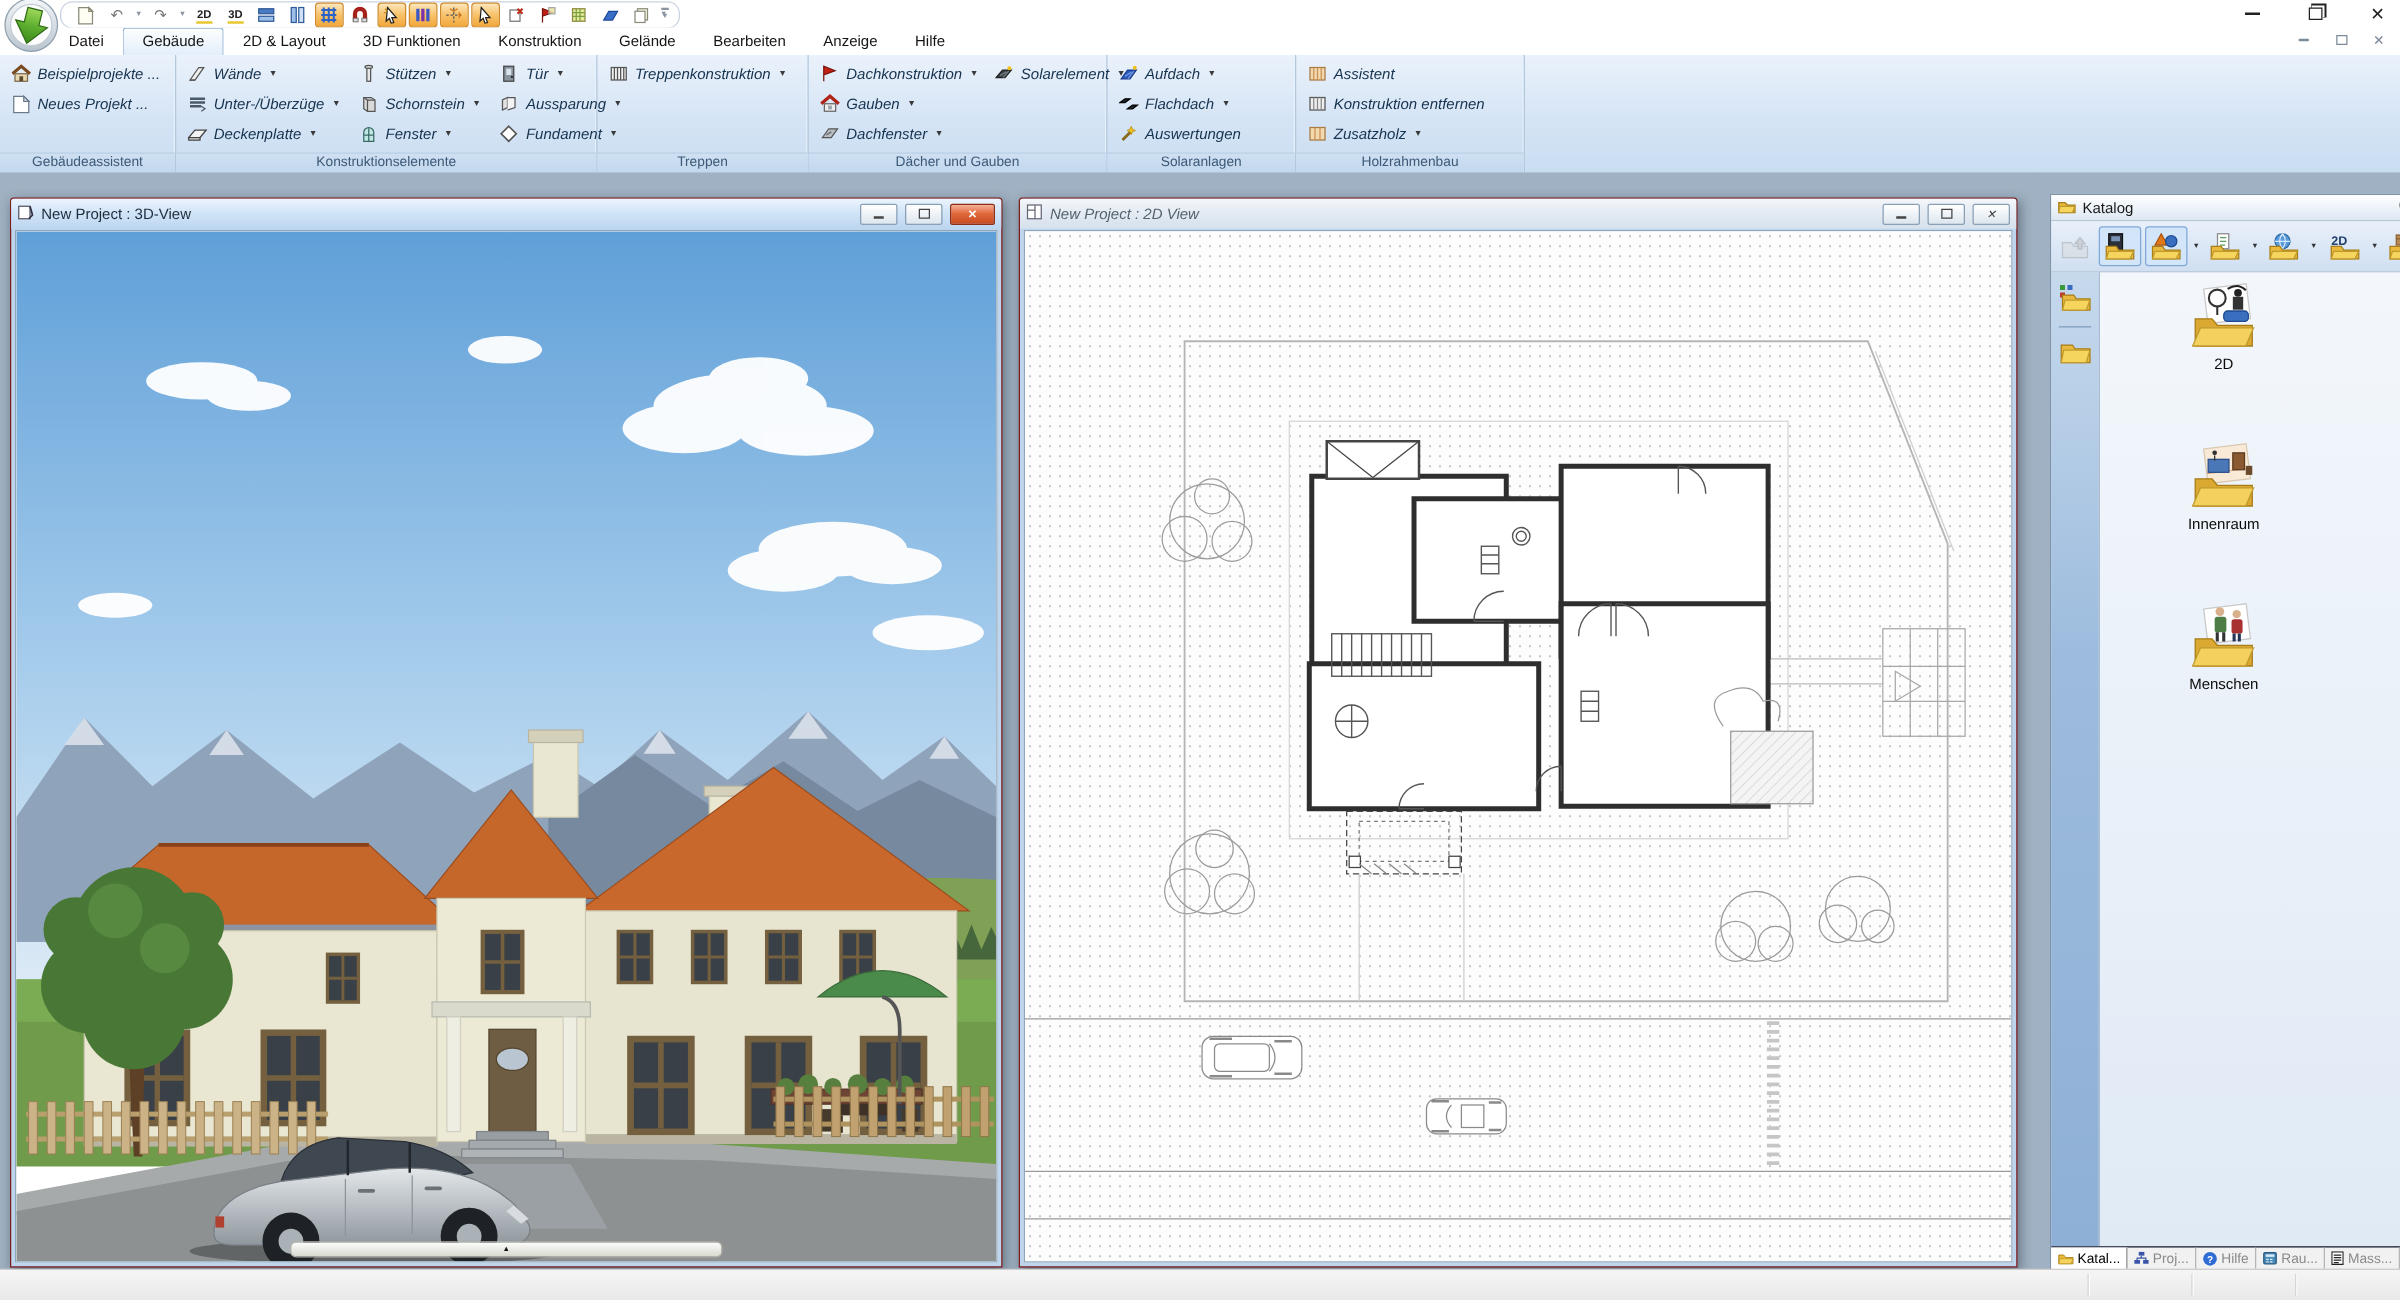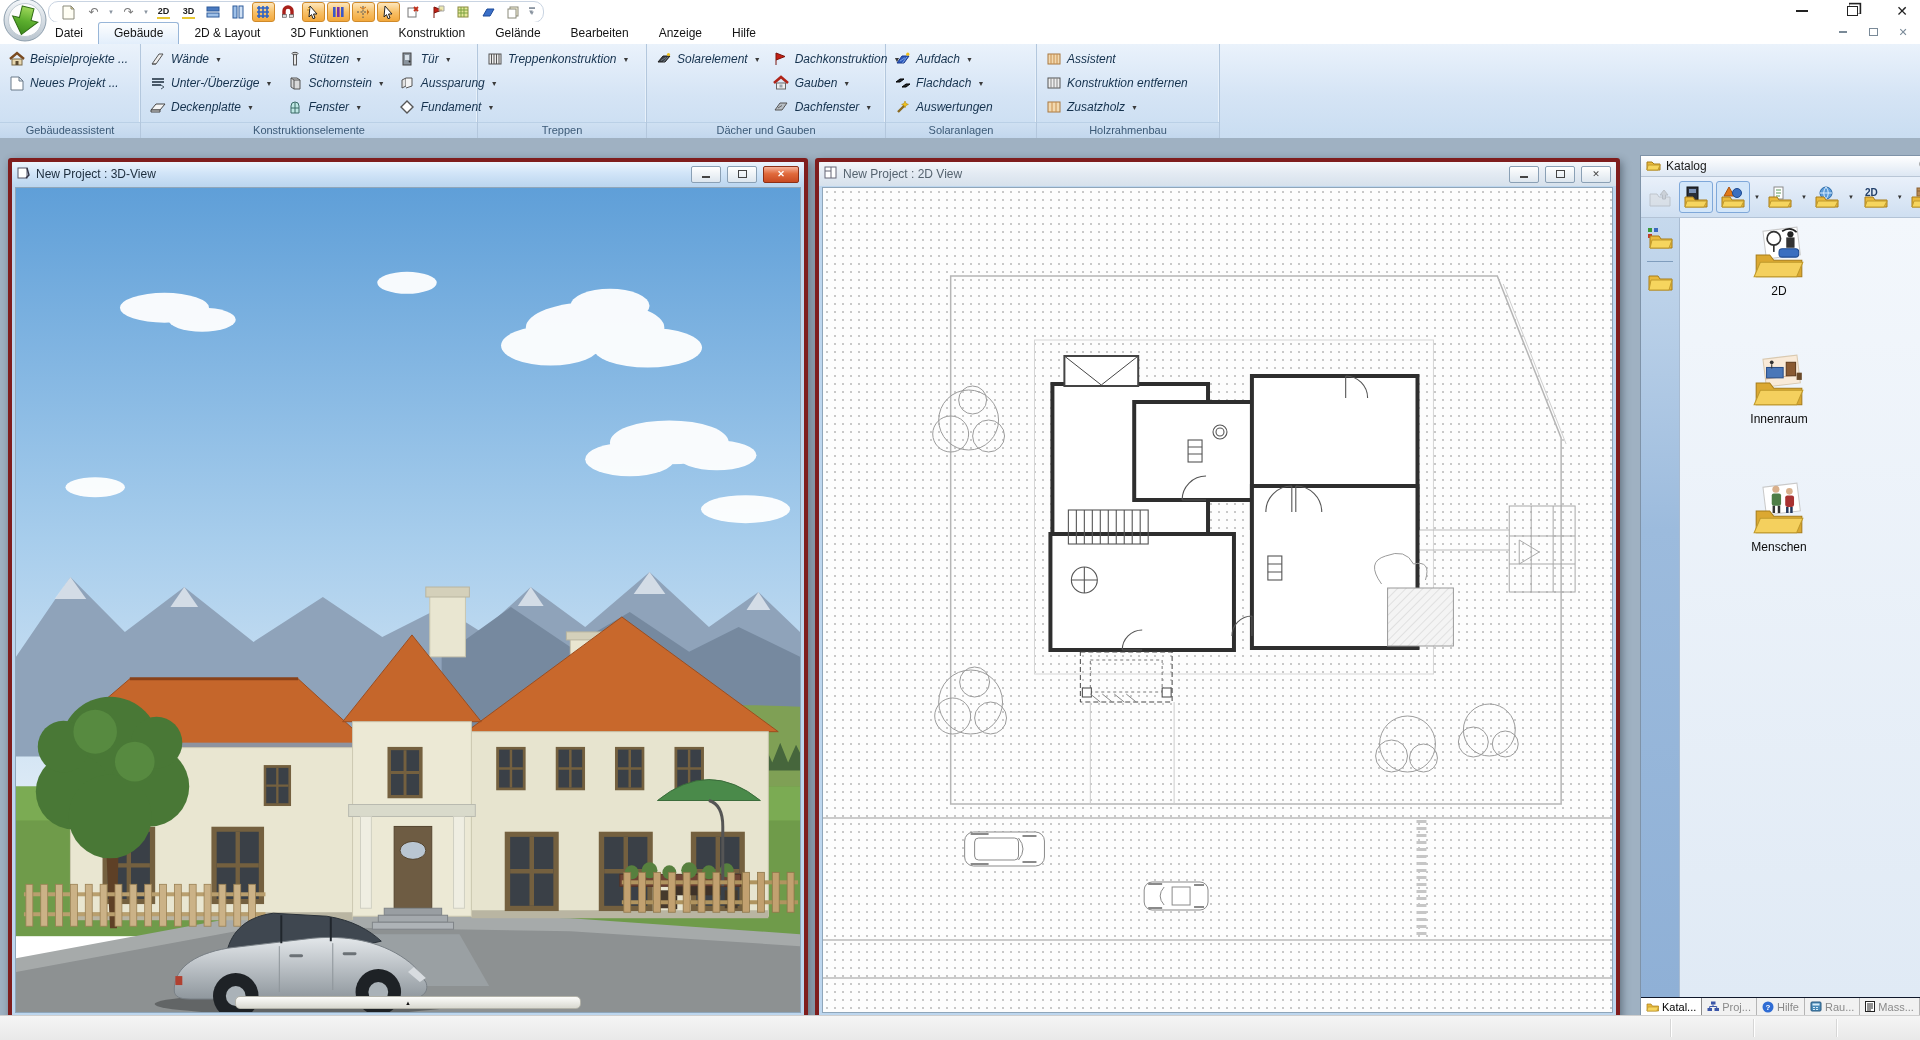--- a/index.html
+++ b/index.html
@@ -41,21 +41,21 @@
   .rg-label{text-align:center;font-size:11px;color:#3c5a77;padding:1px 0 2px;
             background:linear-gradient(#cfe0f2,#c2d7ed);border-top:1px solid #bad0e6;}
   .rbtn{display:flex;align-items:center;gap:5px;height:24px;padding:0 2px;color:#15324e;white-space:nowrap;}
   .rbtn .caret{font-size:7px;color:#3a3a3a;margin-left:1px;}
   .ricon{width:17px;height:17px;flex:0 0 17px;display:flex;align-items:center;justify-content:center;}
   .g-grid3{display:grid;grid-auto-flow:column;grid-template-rows:repeat(3,24px);column-gap:10px;}
   .g-cols{display:flex;gap:8px;}
   .g-col{display:flex;flex-direction:column;}
   
   .mdi{position:absolute;left:0;top:138px;width:100%;height:878px;background:#9fb1c2;}
-  .childwin{position:absolute;background:#bdd6ee;border:4px solid #7f1d1d;border-radius:3px 3px 0 0;
+  .childwin{position:absolute;background:#bdd6ee;border:1px solid #7f1d1d;border-radius:3px 3px 0 0;
             box-shadow:2px 3px 9px rgba(20,30,40,.45);}
   .cw-title{height:24px;display:flex;align-items:center;gap:6px;padding:0 5px;font-size:12px;
             border-radius:2px 2px 0 0;}
   .cw-title.active{background:linear-gradient(#ecf4fd,#d2e5f8 45%,#bcd6ef);color:#1c2c3c;}
   .cw-title.inactive{background:linear-gradient(#f4f7fa,#e4ebf3 45%,#d6e1ec);color:#55636f;}
   .cw-spacer{flex:1;}
   .cw-btn{width:28px;height:15px;border:1px solid #8aa0b5;border-radius:2px;
           background:linear-gradient(#ffffff,#dde6ee);display:flex;align-items:center;justify-content:center;}
   .cw-btn .mini{width:8px;height:2px;background:#444;margin-top:6px;}
   .cw-btn .maxi{width:7px;height:6px;border:1.2px solid #444;}
@@ -399,33 +399,20 @@
       </div>
       <div class="rg-label">Treppen</div>
     </div>
 
     <div class="rgroup" style="width:238px">
       <div class="rg-body g-cols">
         <div class="g-col">
           <div class="rbtn">
             <span class="ricon">
                 <svg width="16" height="16">
-                  <path d="M2,11 L7,5 H14 L9,11 Z" fill="#3a4048" stroke="#222"></path>
-                  <path d="M5,9.5 L10,6.5 M7.5,11 L12,5.8" stroke="#707880"></path>
-                  <circle cx="12.5" cy="3.5" r="1.6" fill="#f2c21a"></circle>
-                </svg>
-              </span>
-            <span>Solarelement</span>
-              <span class="caret">▼</span>
-          </div>
-        </div>
-        <div class="g-col">
-          <div class="rbtn">
-            <span class="ricon">
-                <svg width="16" height="16">
                   <path d="M3,14 V2 l9,3.5 -9,3.5" fill="#c42014" stroke="#7a140c"></path>
                 </svg>
               </span>
             <span>Dachkonstruktion</span>
               <span class="caret">▼</span>
           </div>
           <div class="rbtn">
             <span class="ricon">
                 <svg width="16" height="16">
                   <path d="M1,8 L8,2 L15,8" fill="none" stroke="#b02418" stroke-width="2.6"></path>
@@ -437,20 +424,33 @@
               <span class="caret">▼</span>
           </div>
           <div class="rbtn">
             <span class="ricon">
                 <svg width="16" height="16">
                   <path d="M2,11 L7,4 H14 L9,11 Z" fill="#b8bec4" stroke="#555"></path>
                   <path d="M5,9 L9,6.5" stroke="#666"></path>
                 </svg>
               </span>
             <span>Dachfenster</span>
+              <span class="caret">▼</span>
+          </div>
+        </div>
+        <div class="g-col">
+          <div class="rbtn">
+            <span class="ricon">
+                <svg width="16" height="16">
+                  <path d="M2,11 L7,5 H14 L9,11 Z" fill="#3a4048" stroke="#222"></path>
+                  <path d="M5,9.5 L10,6.5 M7.5,11 L12,5.8" stroke="#707880"></path>
+                  <circle cx="12.5" cy="3.5" r="1.6" fill="#f2c21a"></circle>
+                </svg>
+              </span>
+            <span>Solarelement</span>
               <span class="caret">▼</span>
           </div>
         </div>
       </div>
       <div class="rg-label">Dächer und Gauben</div>
     </div>
 
     <div class="rgroup" style="width:150px">
       <div class="rg-body">
         <div class="rbtn">
@@ -721,21 +721,21 @@
             <circle cx="222" cy="810" r="23" fill="#1e2226"></circle>
               <circle cx="222" cy="810" r="10" fill="#aab2b8"></circle>
             <circle cx="366" cy="806" r="23" fill="#1e2226"></circle>
               <circle cx="366" cy="806" r="10" fill="#aab2b8"></circle>
           </g>
         </svg>
         <div class="scrollstrip">▲</div>
       </div>
     </div>
 
-    <div class="childwin" style="left:815px;top:20px;width:797px;height:854px;">
+    <div class="childwin" style="left:815px;top:20px;width:797px;height:854px;font-style:italic;">
       <div class="cw-title inactive">
         <span>
           <svg width="13" height="13">
               <rect x="1" y="1" width="11" height="11" fill="#fff" stroke="#667"></rect>
               <path d="M1,5 H7 M7,1 V12" stroke="#667"></path>
             </svg>
         </span>
         <span>New Project : 2D View</span>
         <span class="cw-spacer"></span>
         <span class="cw-btn">

